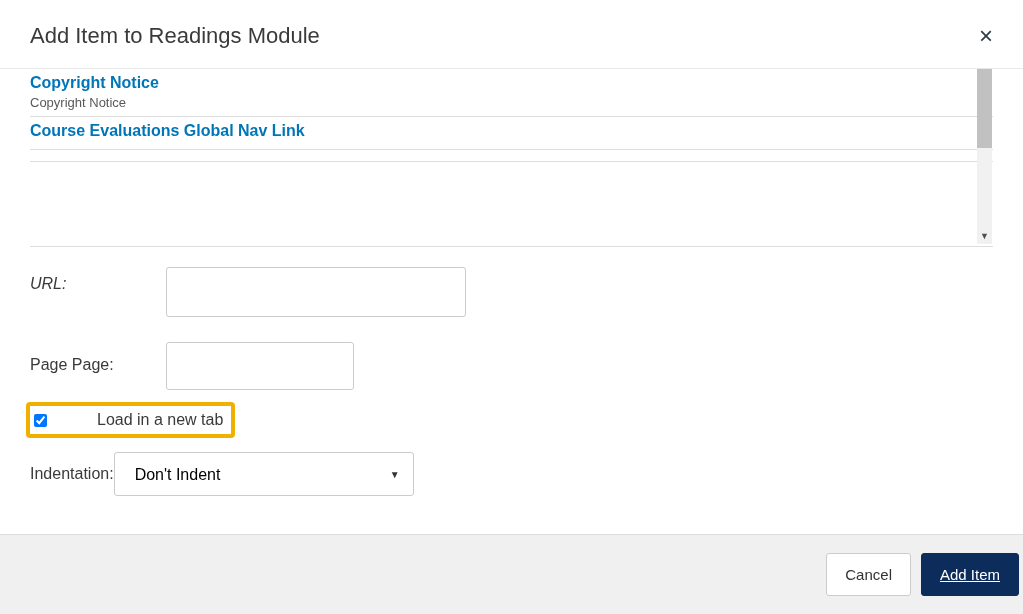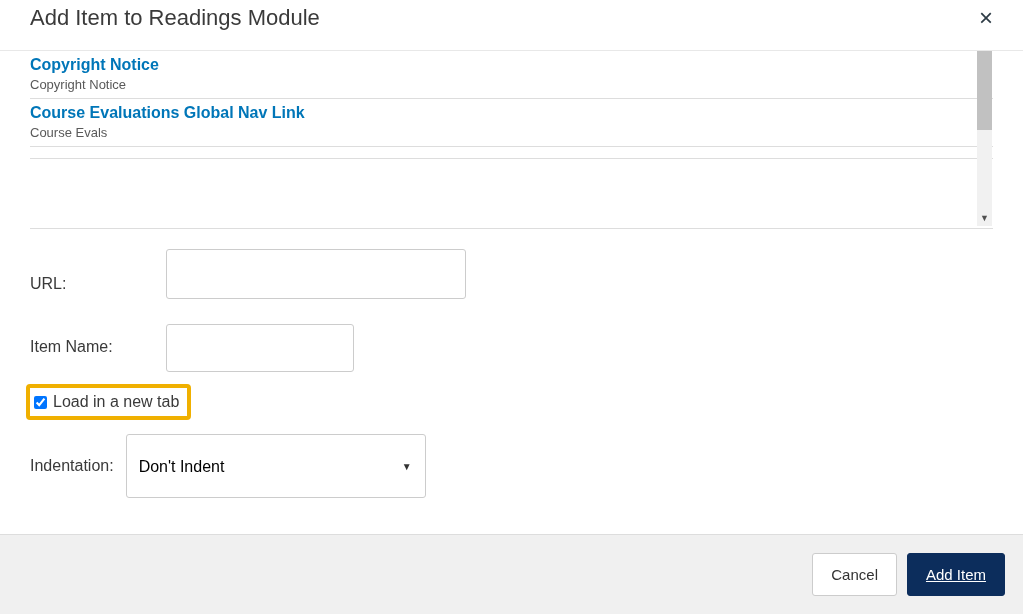--- a/index.html
+++ b/index.html
@@ -7,21 +7,21 @@
       font-family: "Helvetica Neue", Helvetica, Arial, sans-serif;
       color: #2d3b45;
       font-size: 14px;
       background: #fff;
       width: 1023px;
       height: 614px;
       overflow: hidden;
       position: relative;
     }
     .header {
-      padding: 4px 30px 18px 30px;
+      padding: 22px 30px 18px 30px;
       border-bottom: 1px solid #e8e8e8;
       display: flex;
       justify-content: space-between;
       align-items: center;
       gap: 36px;
     }
     .title {
       font-size: 22px;
       font-weight: 400;
       color: #3a3a3a;
@@ -108,43 +108,44 @@
       height: 32px;
       font-size: 14px;
       padding: 4px 8px;
     }
     .url-input { width: 300px; height: 50px; margin-left: 136px; }
     .name-input { width: 188px; height: 48px; margin-left: 136px; }
     .url-row .form-label { width: auto; }
     .name-row .form-label { width: auto; }
     .url-row, .name-row { position: relative; }
     .url-row { margin-bottom: 25px; }
-    .url-row .form-label { position: absolute; left: 0; top: 26px; }
+    .url-row .form-label { position: absolute; left: 0; top: 8px; font-style: italic; }
     .name-row .form-label { position: absolute; left: 0; top: 14px; }
     .name-row { margin-bottom: 12px; }
     .checkbox-row {
       display: inline-flex;
       align-items: center;
       border: 4px solid #f0b000;
       border-radius: 4px;
       padding: 5px 8px 5px 4px;
       margin-left: -4px;
       margin-bottom: 14px;
+      gap: 44px;
     }
     .checkbox-row input { margin-right: 6px; }
     .checkbox-row label { font-size: 16px; color: #3a3a3a; }
     .indent-row { display: flex; align-items: center; }
-    .indent-label { font-size: 16px; color: #3a3a3a; margin-right: 12px; }
+    .indent-label { font-size: 16px; color: #3a3a3a; }
     .select {
       border: 1px solid #ccc;
       border-radius: 3px;
-      height: 64px;
+      height: 44px;
       width: 300px;
       font-size: 16px;
-      padding: 0 12px;
+      padding: 0 20px;
       background: #fff;
       appearance: none;
       -webkit-appearance: none;
       position: relative;
     }
     .select-wrap {
       position: relative;
       display: inline-block;
     }
     .select-wrap::after {
@@ -157,21 +158,21 @@
       color: #333;
       pointer-events: none;
     }
     .footer {
       position: absolute;
       bottom: 0;
       left: 0;
       right: 0;
       background: #f0f0f0;
       border-top: 1px solid #ddd;
-      padding: 18px 18px;
+      padding: 18px 4px;
       display: flex;
       justify-content: flex-end;
       gap: 10px;
     }
     .btn {
       font-size: 15px;
       padding: 12px 18px;
       border-radius: 3px;
       cursor: pointer;
     }
@@ -196,36 +197,35 @@
 </div>
 
 <div class="content">
   <div class="list-area">
     <div class="list-item">
       <div class="item-title">Copyright Notice</div>
       <div class="item-sub">Copyright Notice</div>
     </div>
     <div class="list-item">
       <div class="item-title">Course Evaluations Global Nav Link</div>
-      <div class="item-sub">Course Evals</div>
     </div>
     <div class="list-item">
     </div>
     <div class="scrollbar-track"></div>
     <div class="scrollbar-thumb"></div>
     <div class="scrollbar-arrow">▼</div>
   </div>
 
   <div class="form-area">
     <div class="form-row url-row">
       <span class="form-label">URL:</span>
       <input class="text-input url-input" type="text" value="" style="">
     </div>
     <div class="form-row name-row">
-      <span class="form-label">Item Name:</span>
+      <span class="form-label">Page Page:</span>
       <input class="text-input name-input" type="text" value="" style="">
     </div>
     <div class="checkbox-row">
       <input type="checkbox" checked="" style="">
       <label>Load in a new tab</label>
     </div>
     <div class="indent-row">
       <span class="indent-label">Indentation:</span>
       <span class="select-wrap">
         <select class="select">

